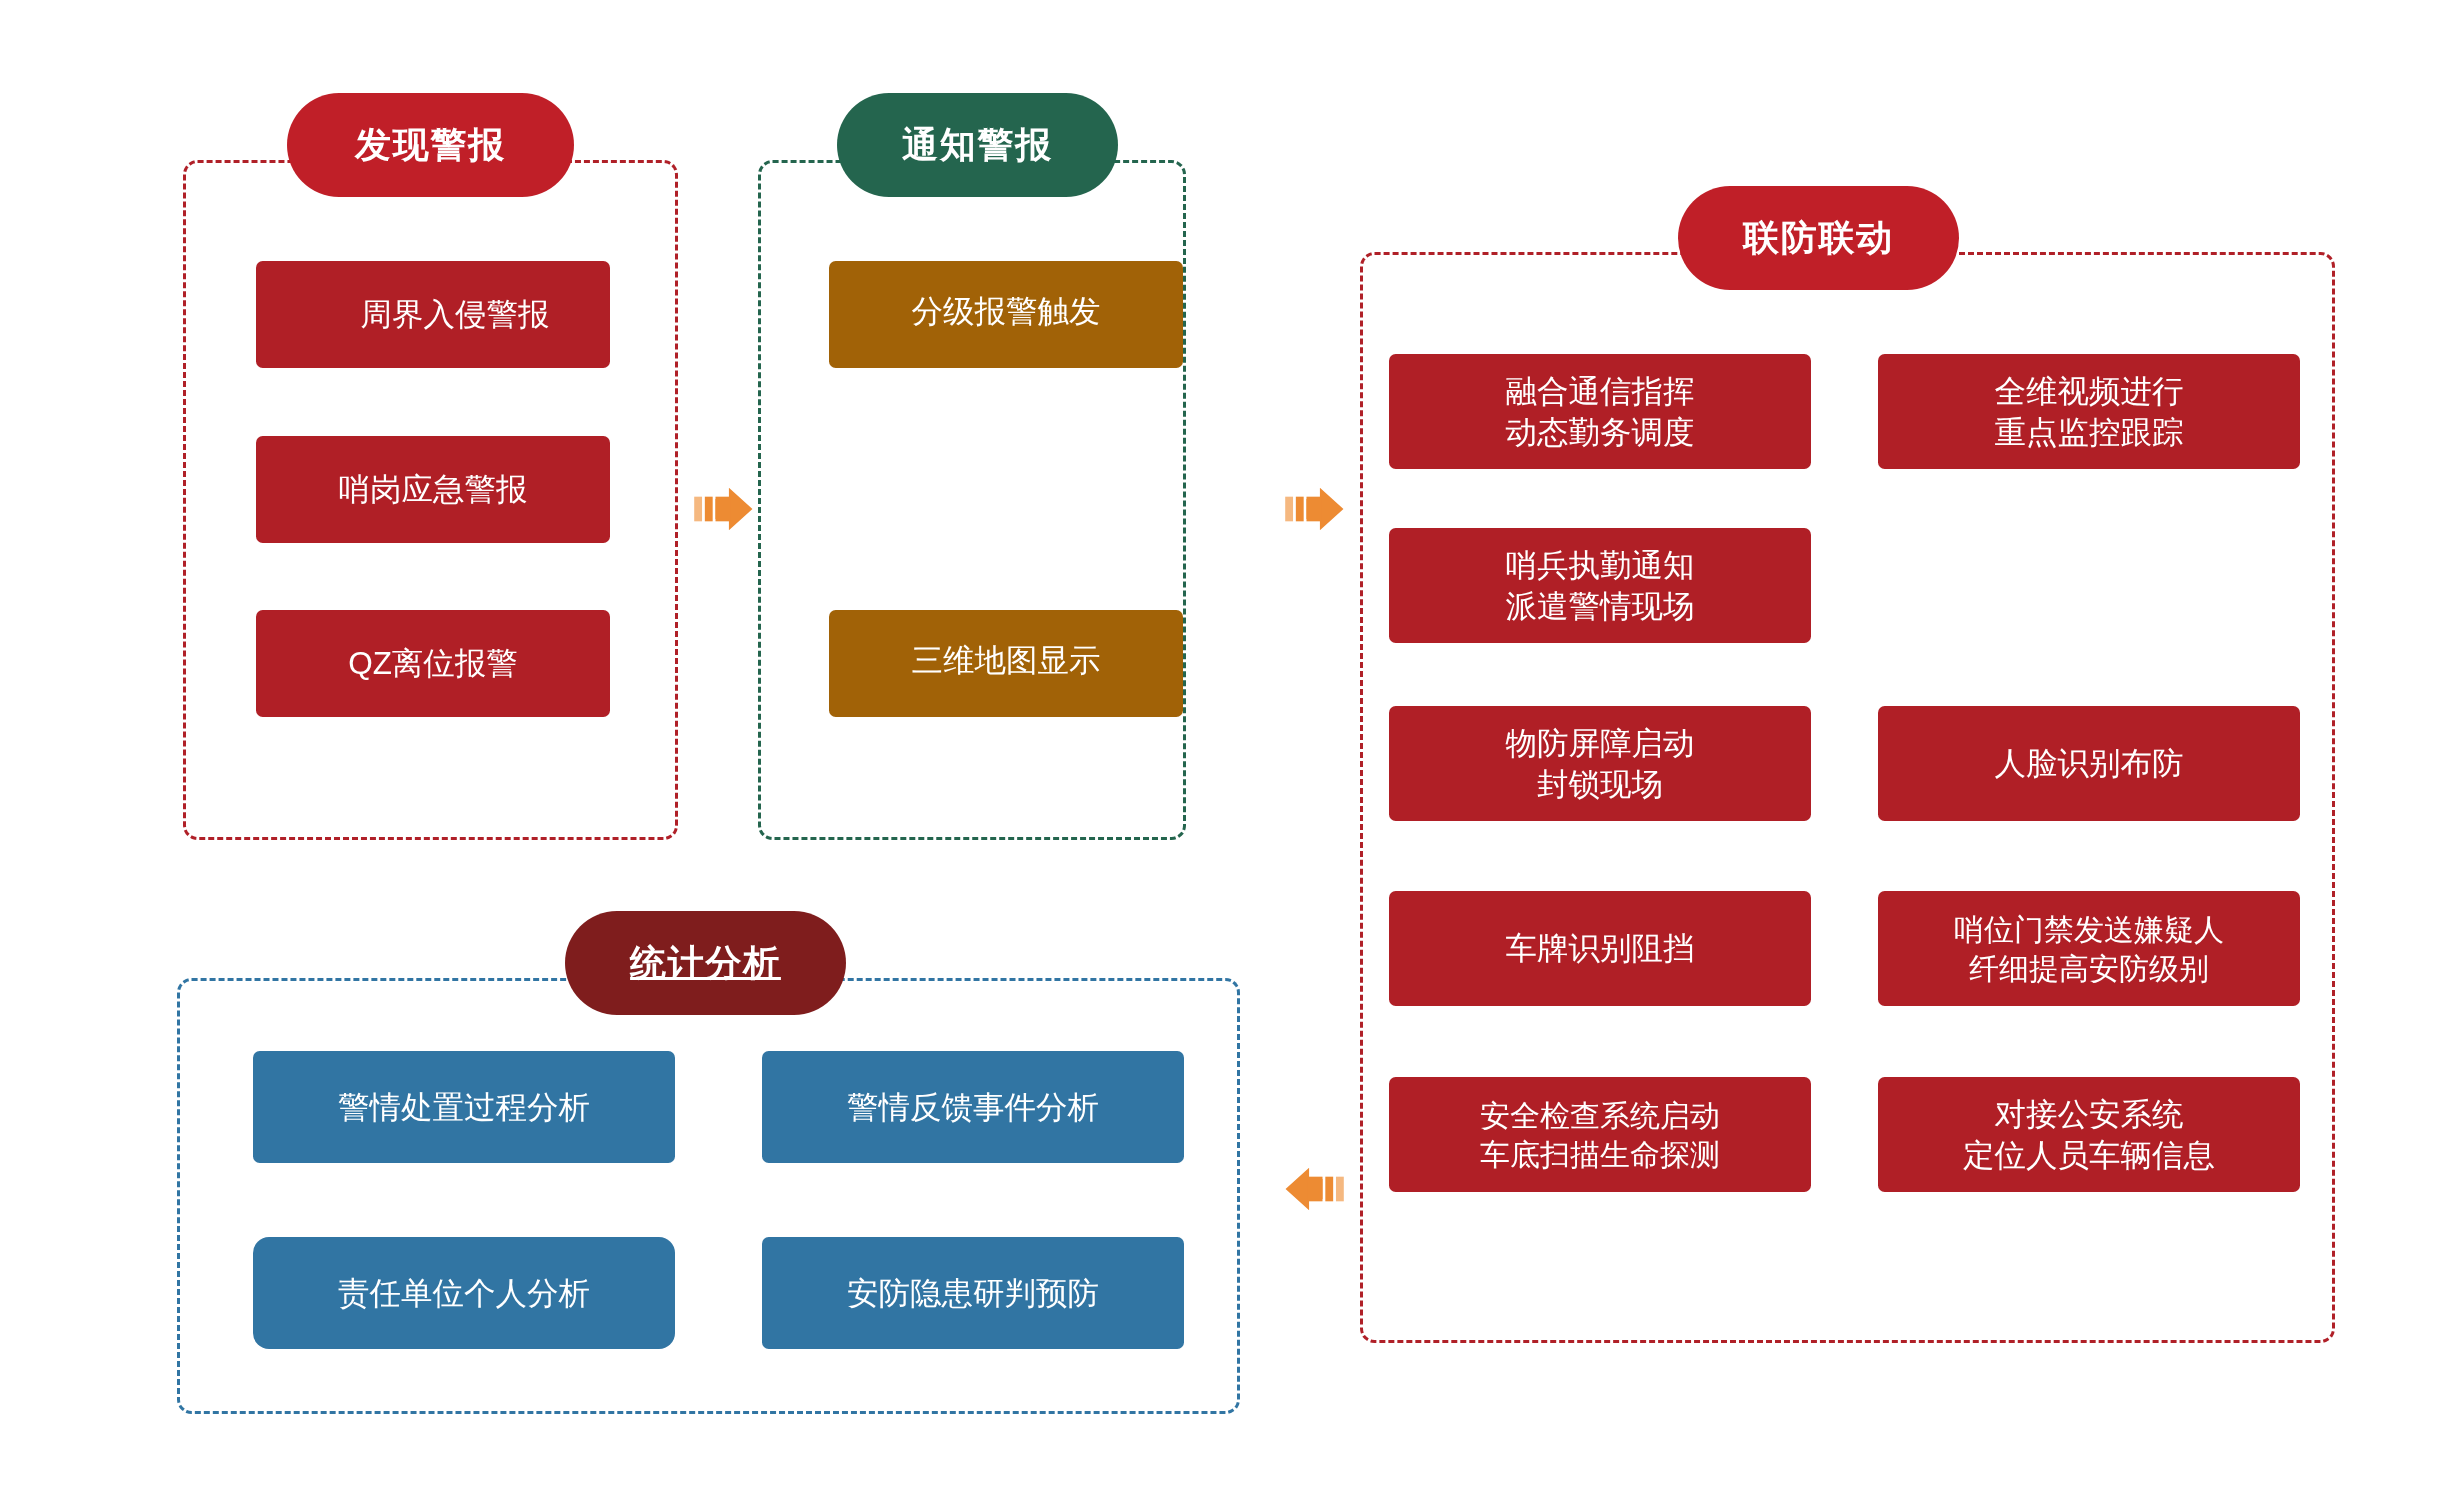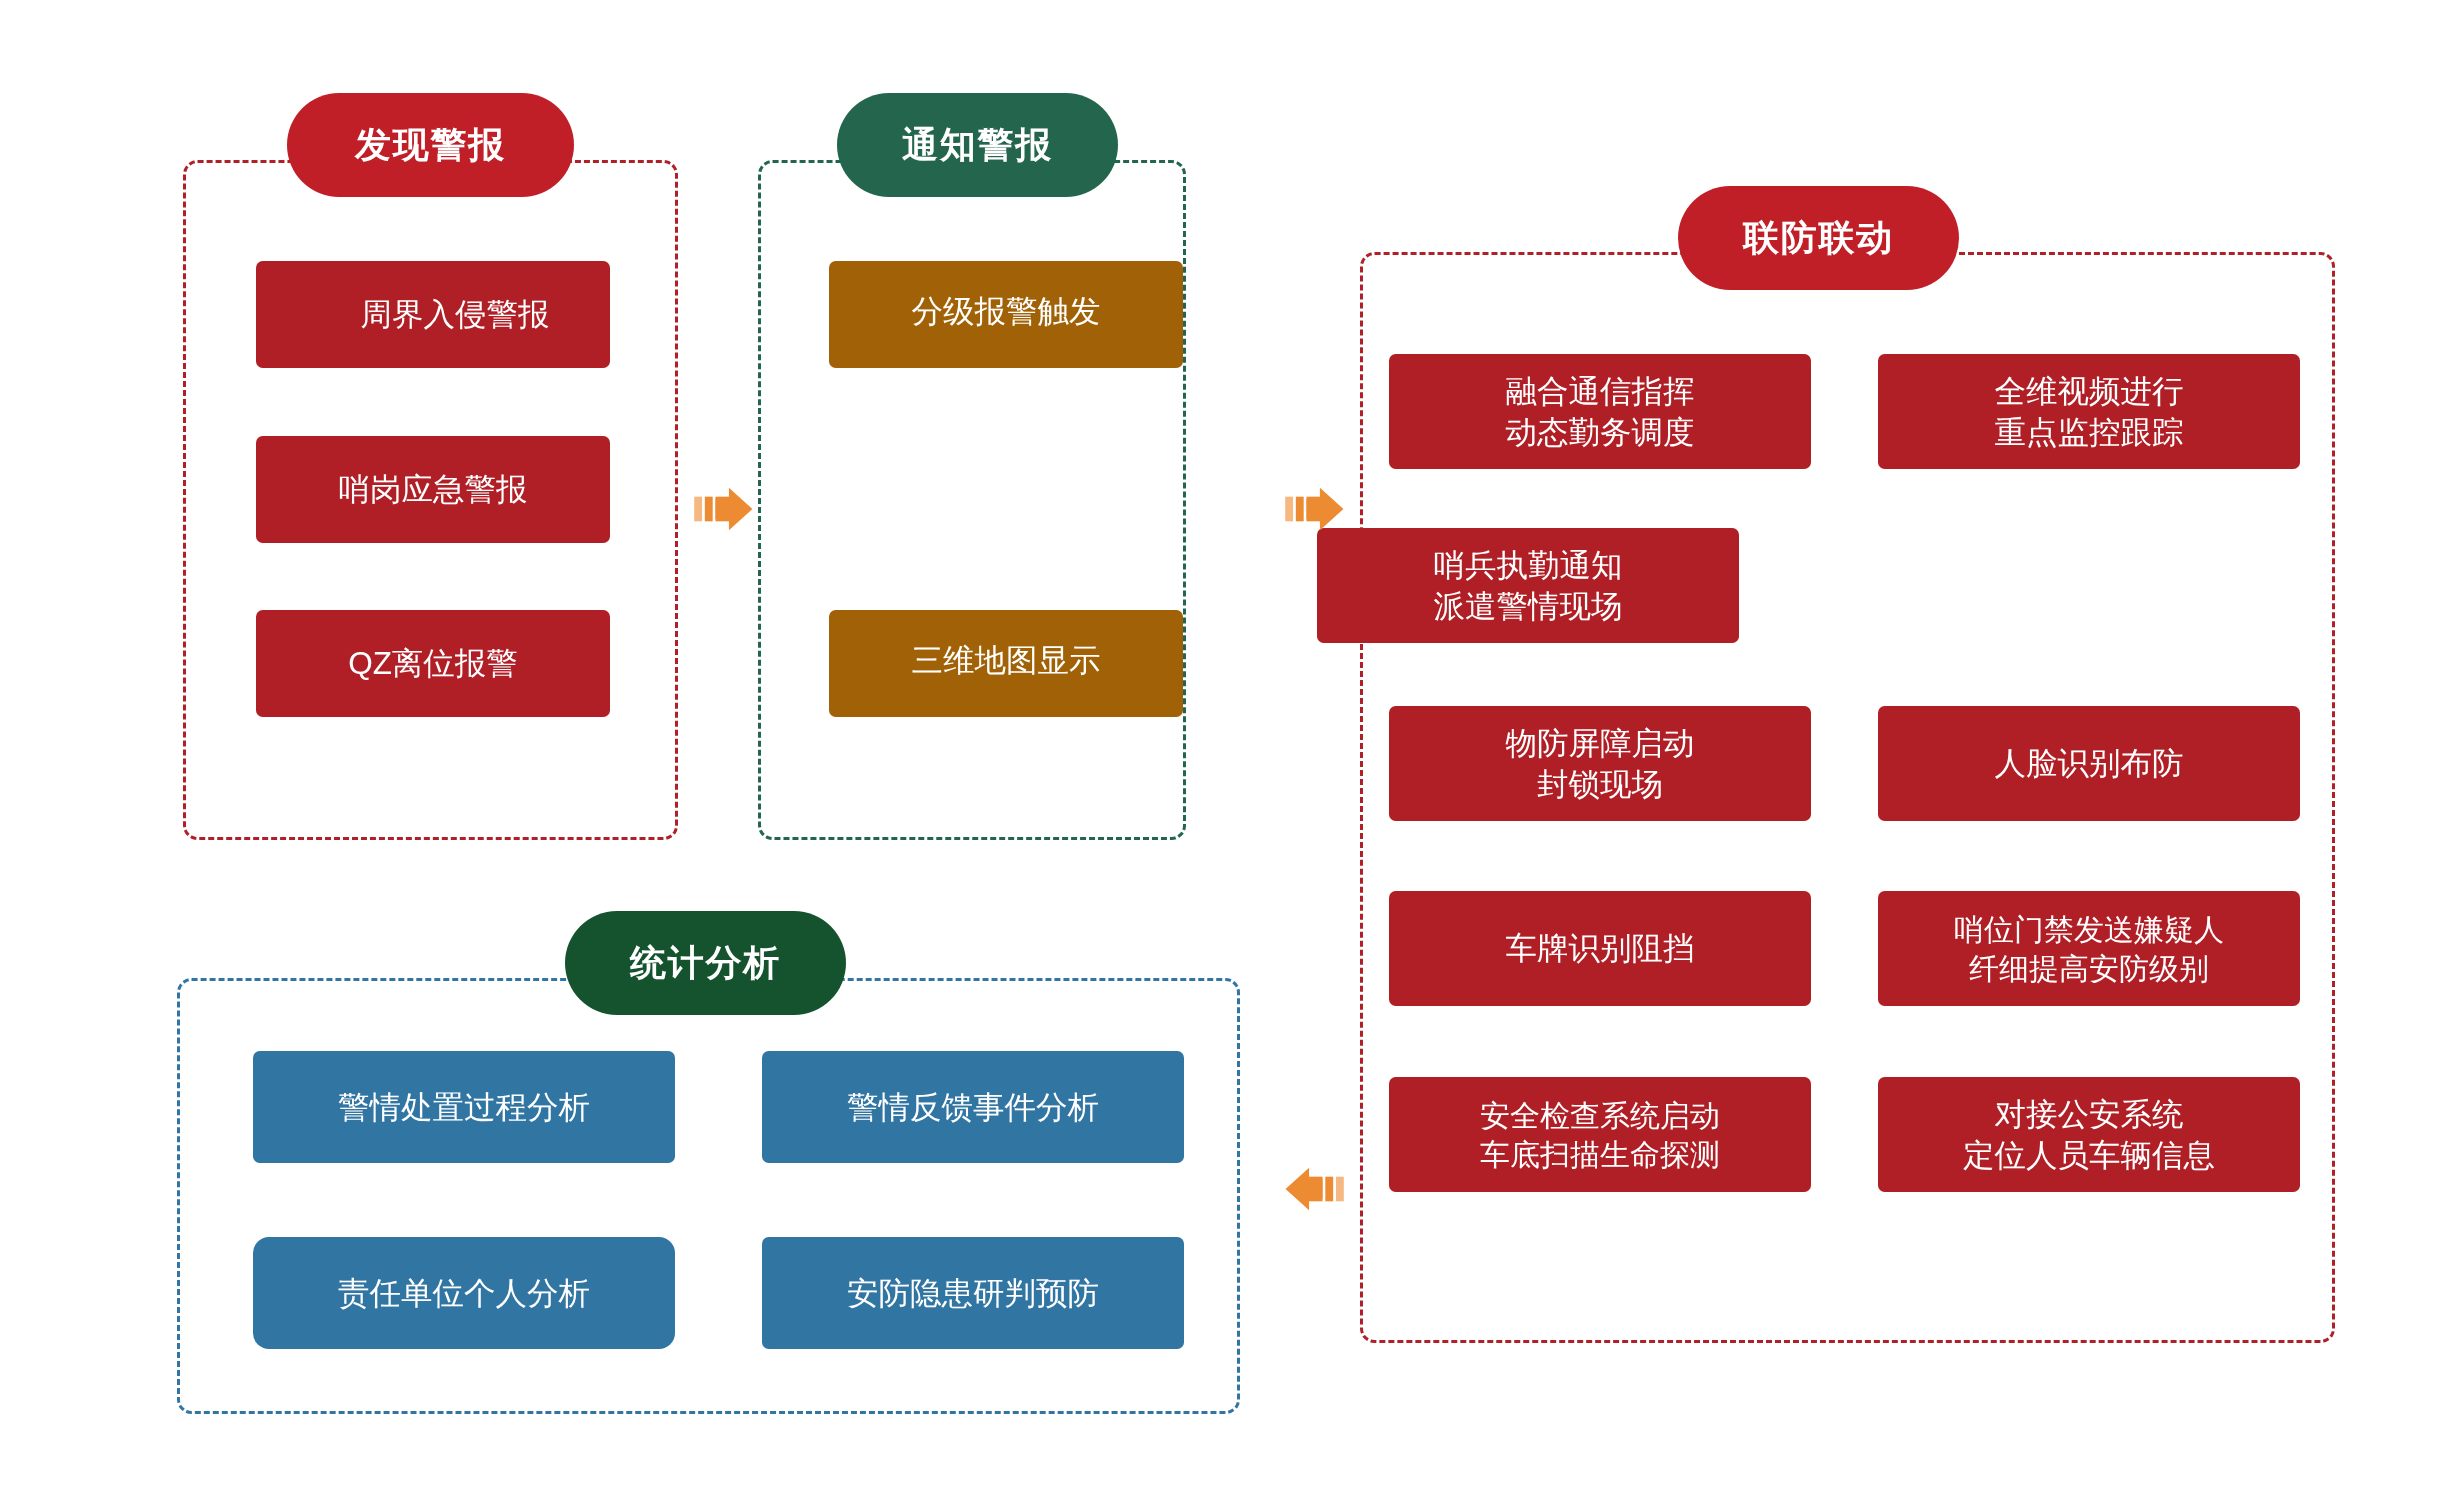--- a/index.html
+++ b/index.html
@@ -31,21 +31,21 @@
     border-radius:562px;
     color:#ffffff;
     font-weight:bold;
     letter-spacing:1.7px;
     white-space:nowrap;
     z-index:5;
     text-align:right;
   }
   .pill.red{background:#C01F28;}
   .pill.green{background:#24654E;}
-  .pill.blue{background:#14532d;}
+  .pill.blue{background:#7f1d1d;text-decoration:underline;}
 
   
   .box{
     position:absolute;
     display:flex;align-items:center;justify-content:center;
     text-align:center;
     border-radius:6.7px;
     color:#ffffff;
     line-height:1.30;
     box-sizing:border-box;
@@ -98,21 +98,21 @@
 
   <div class="frame red" style="left:1360px;top:252px;width:975px;height:1091px;"></div>
 
   <div class="pill red" style="left:1678px;top:186px;width:281px;height:104px;font-size:36px;">联防联动</div>
 
   <div class="box red" style="left:1389px;top:354px;width:422px;height:115px;font-size:31.5px;">融合通信指挥
 动态勤务调度</div>
   <div class="box red" style="left:1878px;top:354px;width:422px;height:115px;font-size:31.5px;">全维视频进行
 重点监控跟踪</div>
 
-  <div class="box red" style="left:1317px;top:528px;width:422px;height:115px;font-size:31.5px;">哨兵执勤通知
+  <div class="box red" style="left:1389px;top:528px;width:422px;height:115px;font-size:31.5px;">哨兵执勤通知
 派遣警情现场</div>
 
   <div class="box red" style="left:1389px;top:706px;width:422px;height:115px;font-size:31.5px;">物防屏障启动
 封锁现场</div>
   <div class="box red" style="left:1878px;top:706px;width:422px;height:115px;font-size:31.5px;">人脸识别布防</div>
 
   <div class="box red" style="left:1389px;top:891px;width:422px;height:115px;font-size:31.5px;">车牌识别阻挡</div>
   <div class="box red" style="left:1878px;top:891px;width:422px;height:115px;font-size:30px;">哨位门禁发送嫌疑人
 纤细提高安防级别</div>
 

